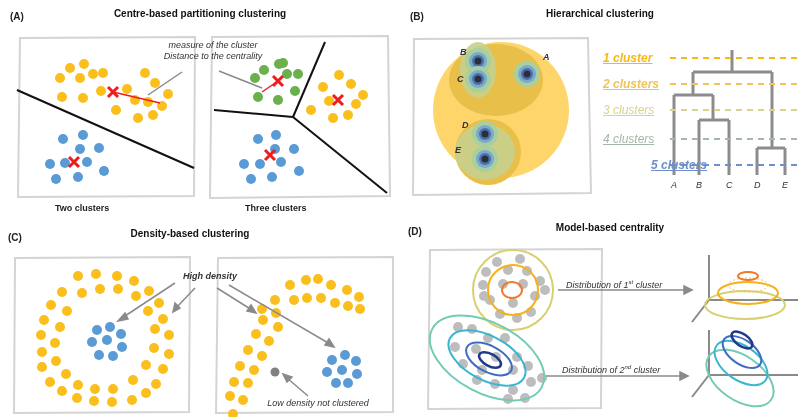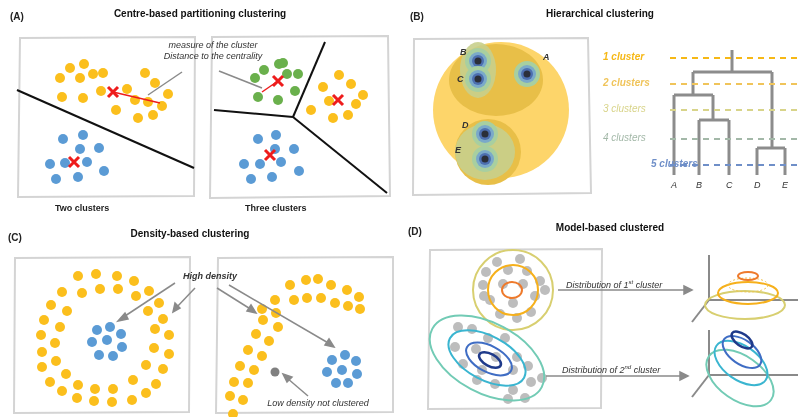--- a/index.html
+++ b/index.html
@@ -1,21 +1,21 @@
 <!DOCTYPE html>
 <html><head>
 <meta charset="utf-8">
 <style>
   html, body { margin:0; padding:0; background:#ffffff; }
   body { width:800px; height:417px; position:relative; overflow:hidden; font-family:"Liberation Sans", sans-serif; }
   .panel-letter { position:absolute; font-size:10px; font-weight:bold; color:#222; }
   .panel-title { position:absolute; font-size:10px; font-weight:bold; color:#111; text-align:center; white-space:nowrap; }
   .caption { position:absolute; font-size:9px; font-weight:bold; color:#222; text-align:left; white-space:nowrap; }
   .note { position:absolute; font-size:9px; font-style:italic; color:#333; white-space:nowrap; text-align:center; line-height:11px; }
-  .lvl { position:absolute; font-size:10px; font-style:italic; white-space:nowrap; }
+  .lvl { position:absolute; font-size:12px; font-style:italic; white-space:nowrap;text-decoration:underline; }
   .leaf { position:absolute; font-size:9px; font-style:italic; color:#333; }
   svg { position:absolute; left:0; top:0; overflow:visible; }
   sup { font-size:6px; }
 </style>
 </head>
 <body>
 
 <div class="panel-letter" style="left:10px;top:11px;">(A)</div>
 <div class="panel-title" style="left:100px;top:8px;width:200px;">Centre-based partitioning clustering</div>
 
@@ -286,21 +286,21 @@
     <line x1="229" y1="285" x2="330" y2="344"></line>
     <polygon points="334,347 325,345 329,339"></polygon>
     <line x1="308" y1="396" x2="287" y2="378"></line>
     <polygon points="283,374 292,377 287,382"></polygon>
   </g>
 </svg>
 <div class="note" style="left:170px;top:271px;width:80px;font-weight:bold;">High density</div>
 <div class="note" style="left:258px;top:398px;width:120px;">Low density not clustered</div>
 
 <div class="panel-letter" style="left:408px;top:226px;">(D)</div>
-<div class="panel-title" style="left:540px;top:222px;width:140px;">Model-based clustered</div>
+<div class="panel-title" style="left:540px;top:222px;width:140px;">Model-based centrality</div>
 
 <svg id="svgD" width="800" height="417">
   <path d="M430,250 L602,249 L601,408 L428,409 Z" fill="none" stroke="#d4d4d4" stroke-width="2"></path>
   <g id="gD">
       <circle cx="497" cy="262" r="5" fill="#bdbdbd"></circle>
       <circle cx="520" cy="259" r="5" fill="#bdbdbd"></circle>
       <circle cx="486" cy="272" r="5" fill="#bdbdbd"></circle>
       <circle cx="508" cy="270" r="5" fill="#bdbdbd"></circle>
       <circle cx="527" cy="271" r="5" fill="#bdbdbd"></circle>
       <circle cx="483" cy="285" r="5" fill="#bdbdbd"></circle>

